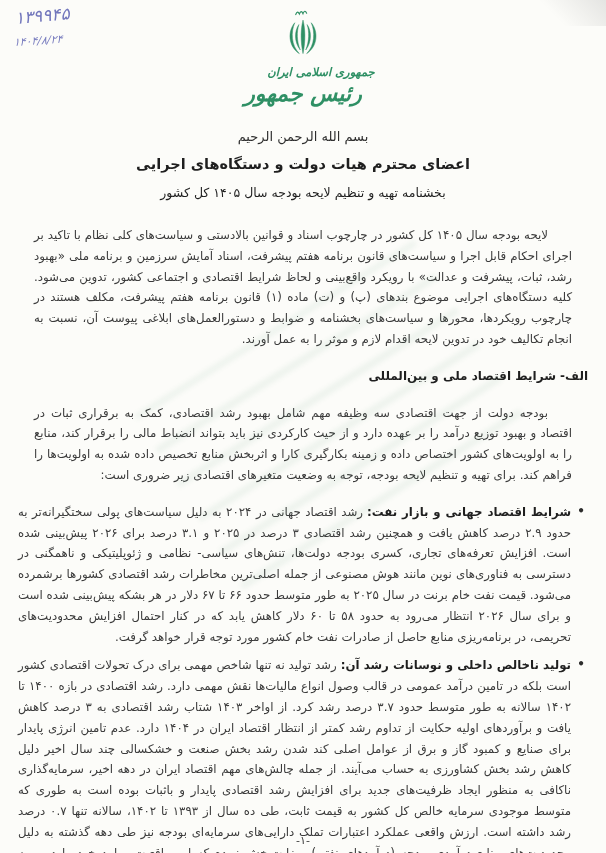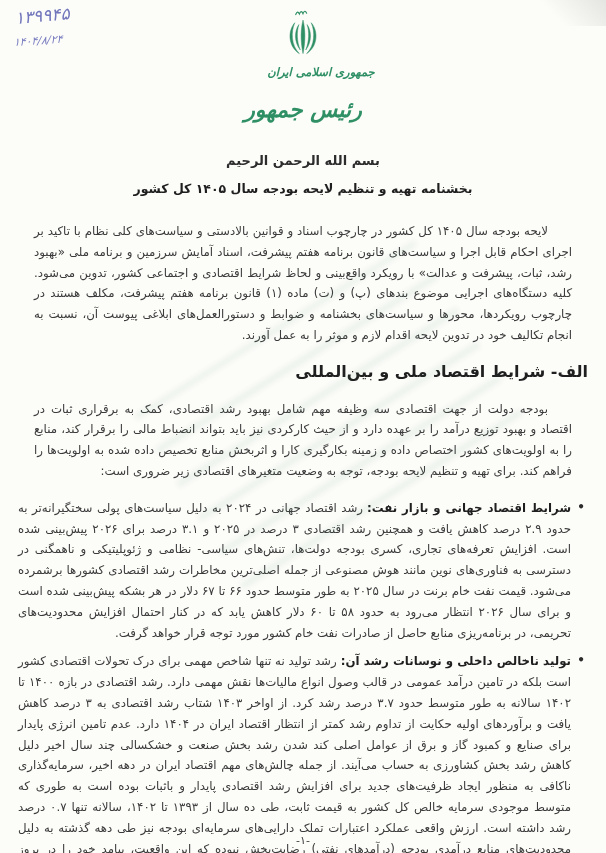--- a/index.html
+++ b/index.html
@@ -24,33 +24,33 @@
   }
   .hand-date{
     font-size:11px;letter-spacing:2px;font-style:italic;
     transform:rotate(-4deg) skewX(-6deg);transform-origin:left top;
     margin-top:8px;opacity:.8;
   }
   
   .letterhead{text-align:center;padding-top:10px;}
   .emblem{display:inline-block;width:46px;height:50px;}
   .lh-country{color:#2f9065;font-size:11.5px;font-style:italic;margin-top:1px;font-weight:600;padding-left:36px;}
-  .lh-office{color:#2f9065;font-size:22px;font-weight:bold;font-style:italic;margin-top:18px;letter-spacing:1px;}
+  .lh-office{color:#2f9065;font-size:22px;font-weight:bold;font-style:italic;margin-top:2px;letter-spacing:1px;}
   
-  .basmala{text-align:center;font-weight:700;font-size:13px;color:#2d2d2d;margin-top:31px;}
+  .basmala{text-align:center;font-weight:400;font-size:13px;color:#2d2d2d;margin-top:23px;}
   .addressee{text-align:center;font-weight:800;font-size:14.5px;color:#1f1f1f;margin-top:12px;}
-  .subject{text-align:center;font-weight:700;font-size:12.5px;color:#1f1f1f;margin-top:13px;}
+  .subject{text-align:center;font-weight:400;font-size:12.5px;color:#1f1f1f;margin-top:13px;}
   
   .doc-body{
     padding:9px 18px 0 18px;
     font-size:11.8px;line-height:20.8px;
     text-align:justify;color:#3b3b3b;
   }
   p.para{margin:16px;text-indent:24px;}
-  .section-heading{font-weight:800;font-size:16px;color:#1f1f1f;margin:10px 0 0 0;}
+  .section-heading{font-weight:800;font-size:12px;color:#1f1f1f;margin:10px 0 0 0;}
   ul.bullets{list-style:none;margin:3px 0 0 0;padding:0;}
   ul.bullets li{position:relative;padding-right:17px;margin-top:8px;}
   ul.bullets li::before{
     content:"•";position:absolute;right:3px;top:-1px;
     font-weight:bold;color:#2d2d2d;font-size:12px;
   }
   .bullet-lead{font-weight:800;color:#1f1f1f;margin-left:4px;}
   
   .watermark{
     position:absolute;top:310px;left:170px;width:330px;height:230px;
@@ -94,20 +94,21 @@
           <path d="M68,28 C84,46 83,80 58,96 C76,78 77,48 68,28 Z" stroke-width="1"></path>
         </g>
       </svg>
     </span>
     <div class="lh-country">جمهوری اسلامی ایران</div>
     <div class="lh-office">رئیس جمهور</div>
   </div>
 
   <div class="basmala">بسم الله الرحمن الرحیم</div>
 
+  <div class="addressee">اعضای محترم هیات دولت و دستگاه‌های اجرایی</div>
 
   <div class="subject">بخشنامه تهیه و تنظیم لایحه بودجه سال ۱۴۰۵ کل کشور</div>
 
   <div class="doc-body">
     <p class="para">لایحه بودجه سال ۱۴۰۵ کل کشور در چارچوب اسناد و قوانین بالادستی و سیاست‌های کلی نظام با تاکید بر اجرای احکام قابل اجرا و سیاست‌های قانون برنامه هفتم پیشرفت، اسناد آمایش سرزمین و برنامه ملی «بهبود رشد، ثبات، پیشرفت و عدالت» با رویکرد واقع‌بینی و لحاظ شرایط اقتصادی و اجتماعی کشور، تدوین می‌شود. کلیه دستگاه‌های اجرایی موضوع بندهای (پ) و (ت) ماده (۱) قانون برنامه هفتم پیشرفت، مکلف هستند در چارچوب رویکردها، محورها و سیاست‌های بخشنامه و ضوابط و دستورالعمل‌های ابلاغی پیوست آن، نسبت به انجام تکالیف خود در تدوین لایحه اقدام لازم و موثر را به عمل آورند.</p>
 
     <div class="section-heading">الف- شرایط اقتصاد ملی و بین‌المللی</div>
 
     <p class="para">بودجه دولت از جهت اقتصادی سه وظیفه مهم شامل بهبود رشد اقتصادی، کمک به برقراری ثبات در اقتصاد و بهبود توزیع درآمد را بر عهده دارد و از حیث کارکردی نیز باید بتواند انضباط مالی را برقرار کند، منابع را به اولویت‌های کشور اختصاص داده و زمینه بکارگیری کارا و اثربخش منابع تخصیص داده شده به اولویت‌ها را فراهم کند. برای تهیه و تنظیم لایحه بودجه، توجه به وضعیت متغیرهای اقتصادی زیر ضروری است:</p>
 

